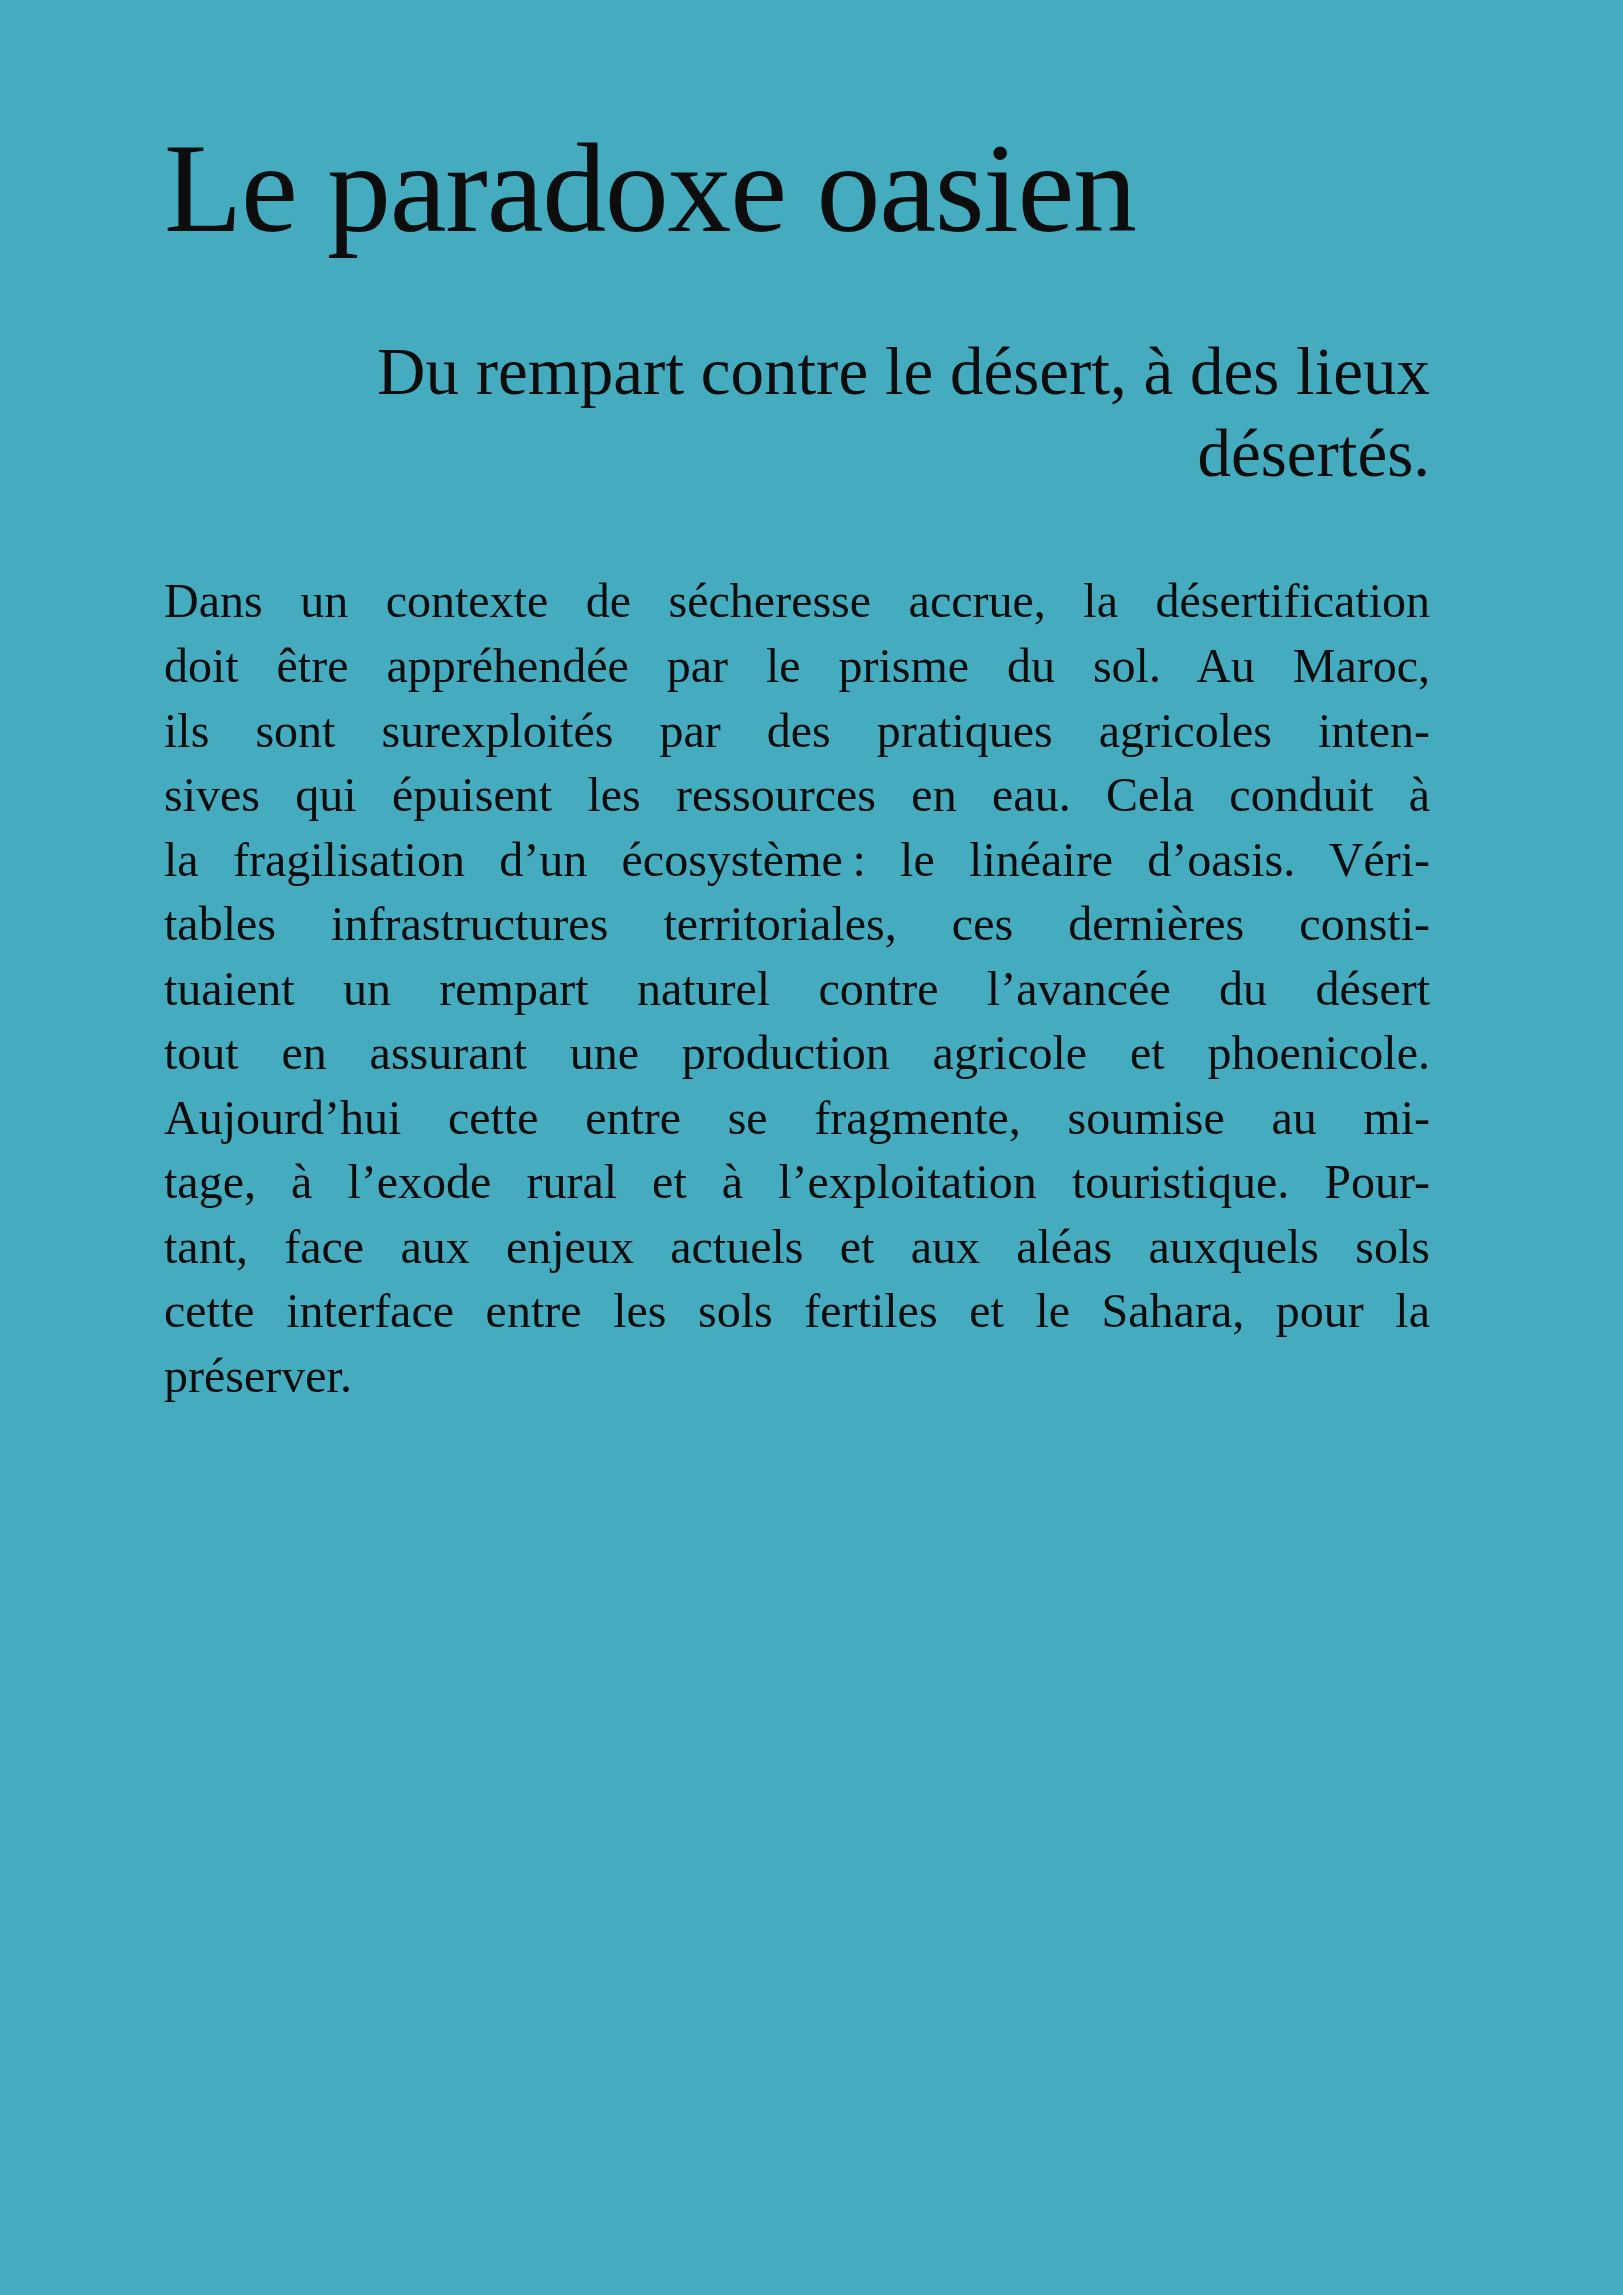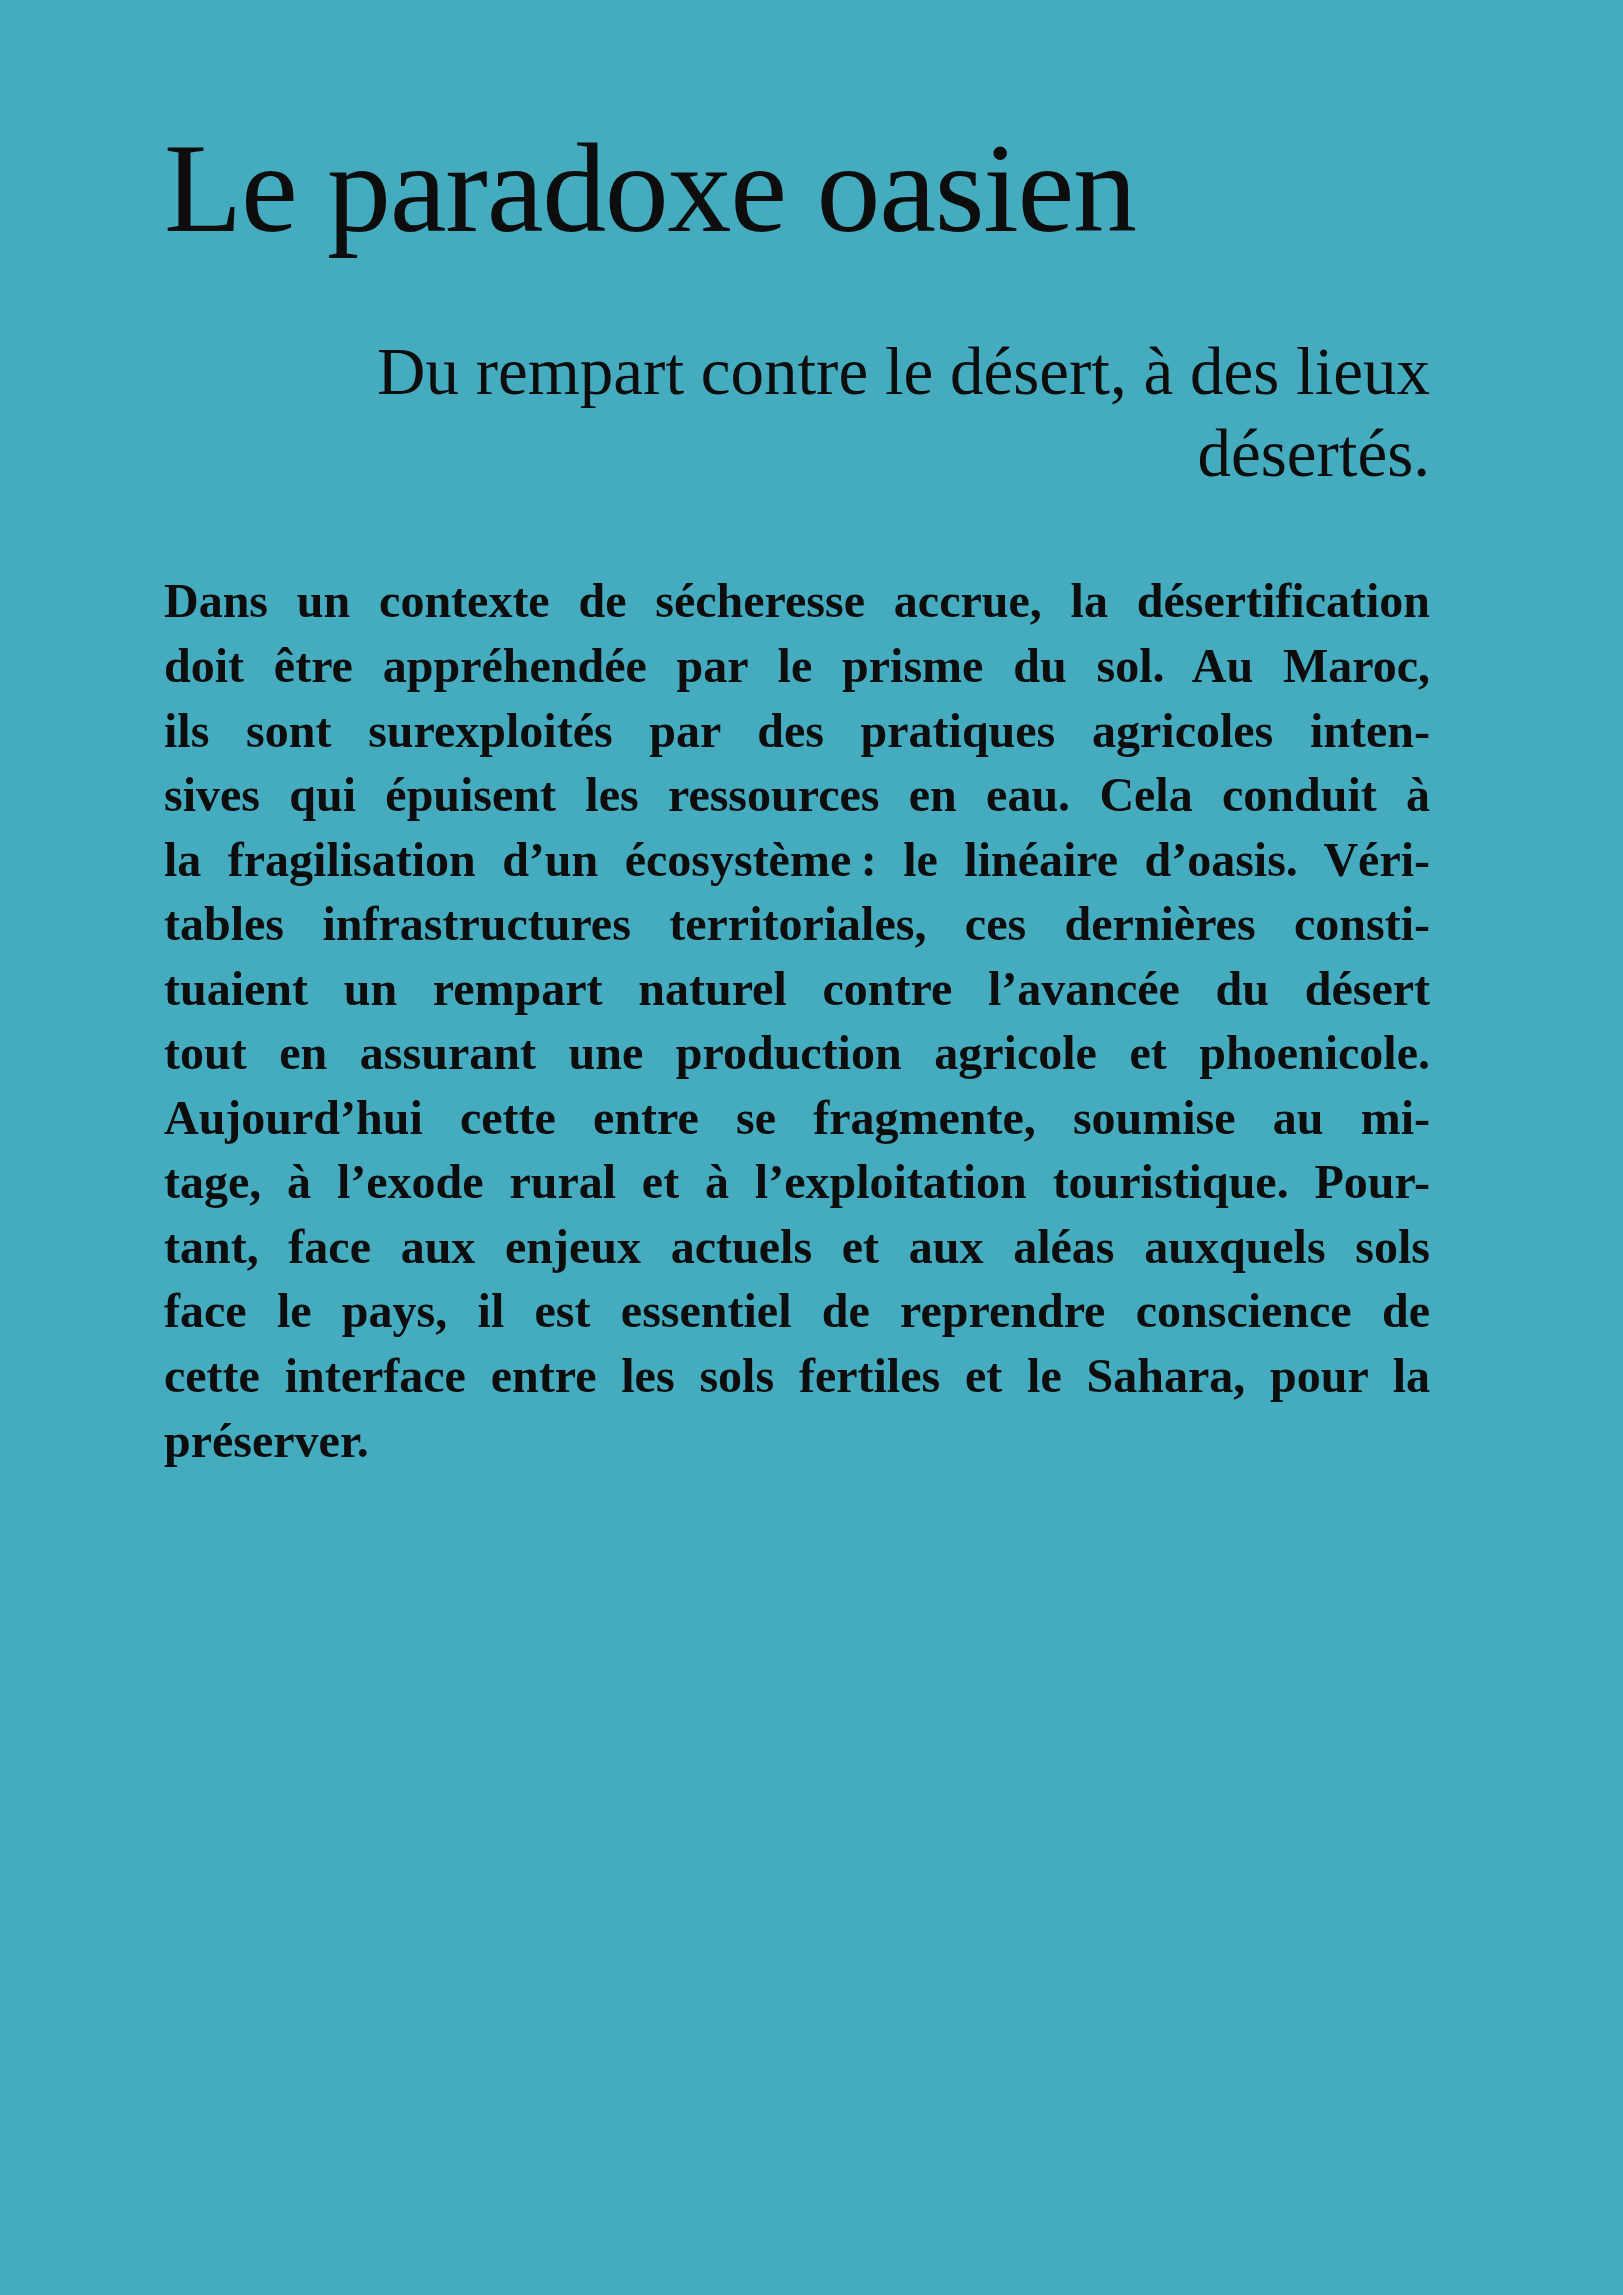--- a/index.html
+++ b/index.html
@@ -34,21 +34,20 @@
     line-height: 1.44;
     margin-bottom: 88px;
   }
   .body-text {
     font-size: 48px;
     line-height: 1.345;
   }
   .body-text .body-line {
     text-align: justify;
     text-align-last: justify;
-    font-weight: bold;
   }
   .body-text .body-line:last-child {
     text-align-last: left;
   }
 </style>
 </head>
 <body>
 
 <div class="page">
 
@@ -65,19 +64,18 @@
       <div class="body-line">doit être appréhendée par le prisme du sol. Au Maroc,</div>
       <div class="body-line">ils sont surexploités par des pratiques agricoles inten-</div>
       <div class="body-line">sives qui épuisent les ressources en eau. Cela conduit à</div>
       <div class="body-line">la fragilisation d’un écosystème : le linéaire d’oasis. Véri-</div>
       <div class="body-line">tables infrastructures territoriales, ces dernières consti-</div>
       <div class="body-line">tuaient un rempart naturel contre l’avancée du désert</div>
       <div class="body-line">tout en assurant une production agricole et phoenicole.</div>
       <div class="body-line">Aujourd’hui cette entre se fragmente, soumise au mi-</div>
       <div class="body-line">tage, à l’exode rural et à l’exploitation touristique. Pour-</div>
       <div class="body-line">tant, face aux enjeux actuels et aux aléas auxquels sols</div>
-      <div class="body-line">face le pays, il est essentiel de reprendre conscience de</div>
       <div class="body-line">cette interface entre les sols fertiles et le Sahara, pour la</div>
       <div class="body-line">préserver.</div>
     </div>
 
 </div>
 
 
 </body></html>

